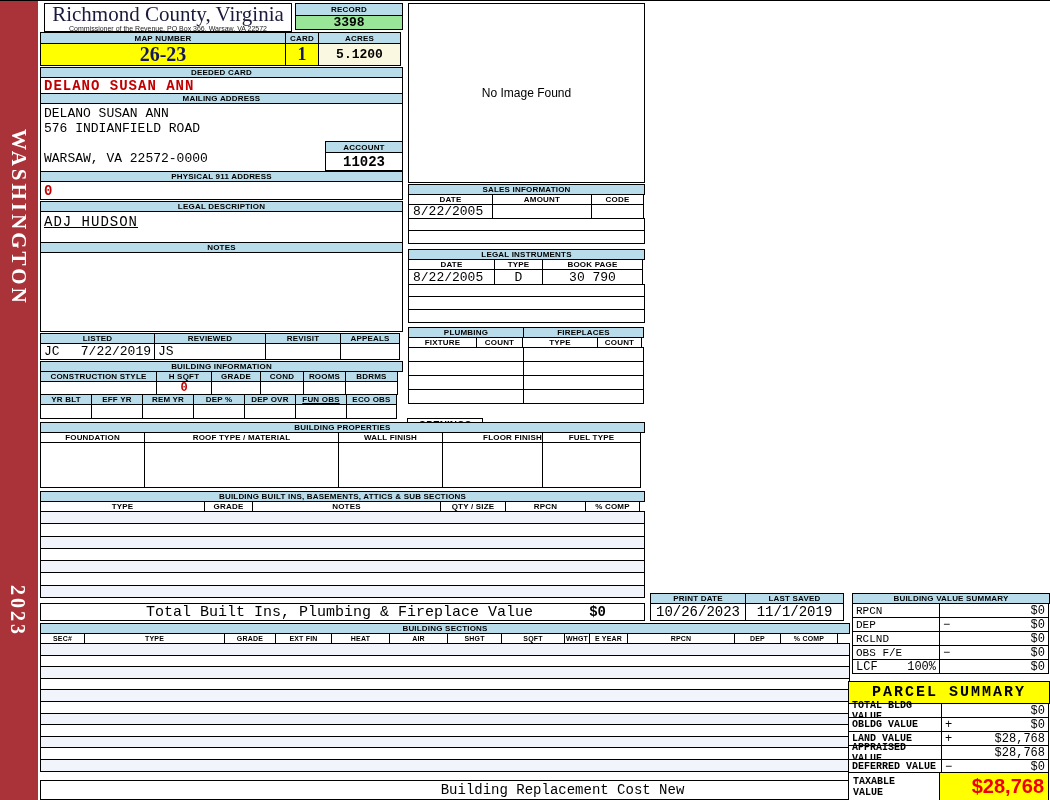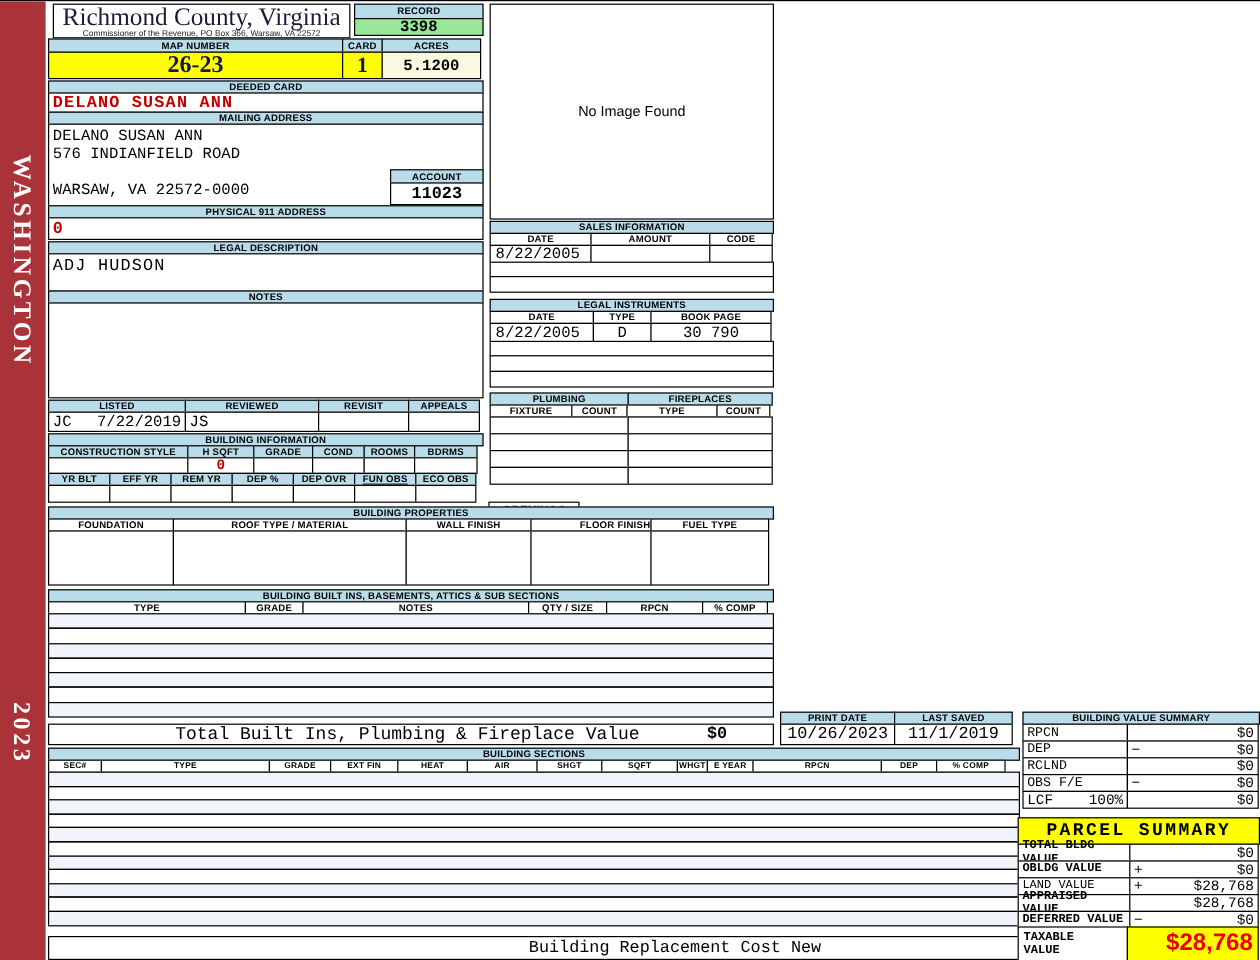--- a/index.html
+++ b/index.html
@@ -72,21 +72,21 @@
     <div>WARSAW, VA 22572-0000</div>
   </div>
 
   <div class="abs hdr" style="left:325px; top:140px; width:78px; height:12px;">ACCOUNT</div>
   <div class="abs cell cent mono" style="left:325px; top:151px; width:78px; height:19px; font-weight:bold; font-size:14px;">11023</div>
 
   <div class="abs hdr" style="left:40px; top:170px; width:363px; height:11px;">PHYSICAL 911 ADDRESS</div>
   <div class="abs cell vcent mono redtx" style="left:40px; top:180px; width:363px; height:19px; font-weight:bold; font-size:14px; padding-left:3px;">0</div>
 
   <div class="abs hdr" style="left:40px; top:200px; width:363px; height:11px;">LEGAL DESCRIPTION</div>
-  <div class="abs cell mono" style="left:40px; top:210px; width:363px; height:32px; font-size:14px; padding:2px 0 0 3px; letter-spacing:1px;">ADJ HUDSON</div>
+  <div class="abs cell mono" style="left:40px; top:210px; width:363px; height:32px; font-size:14px; padding:2px 0 0 3px; letter-spacing:1px;text-decoration:underline;">ADJ HUDSON</div>
 
   <div class="abs hdr" style="left:40px; top:241px; width:363px; height:11px;">NOTES</div>
   <div class="abs cell mono" style="left:40px; top:251px; width:363px; height:80px; font-size:13px; padding:2px 3px;"></div>
 
   <div class="abs row" style="left:40px; top:332px; width:363px;">
     <div class="hdr" style="width:115px; height:11px;">LISTED</div>
     <div class="hdr" style="width:112px; height:11px;">REVIEWED</div>
     <div class="hdr" style="width:76px; height:11px;">REVISIT</div>
     <div class="hdr" style="width:60px; height:11px;">APPEALS</div>
   </div>
@@ -341,21 +341,21 @@
       </div>
     </div>
     <div class="row">
       <div class="cell vcent vs-label" style="width:94px; height:15px; font-weight:bold; font-size:10px;">OBLDG VALUE</div>
       <div class="cell vcent" style="width:108px; height:15px; padding:0 3px;">
         <span class="vs-val">+</span>
         <span class="vs-val" style="margin-left:auto;">$0</span>
       </div>
     </div>
     <div class="row">
-      <div class="cell vcent vs-label" style="width:94px; height:15px; font-weight:normal; font-size:10px;">LAND VALUE</div>
+      <div class="cell vcent vs-label" style="width:94px; height:15px; font-weight:bold; font-size:10px;">LAND VALUE</div>
       <div class="cell vcent" style="width:108px; height:15px; padding:0 3px;">
         <span class="vs-val">+</span>
         <span class="vs-val" style="margin-left:auto;">$28,768</span>
       </div>
     </div>
     <div class="row">
       <div class="cell vcent vs-label" style="width:94px; height:15px; font-weight:bold; font-size:10px;">APPRAISED VALUE</div>
       <div class="cell vcent" style="width:108px; height:15px; padding:0 3px;">
         <span class="vs-val"></span>
         <span class="vs-val" style="margin-left:auto;">$28,768</span>

